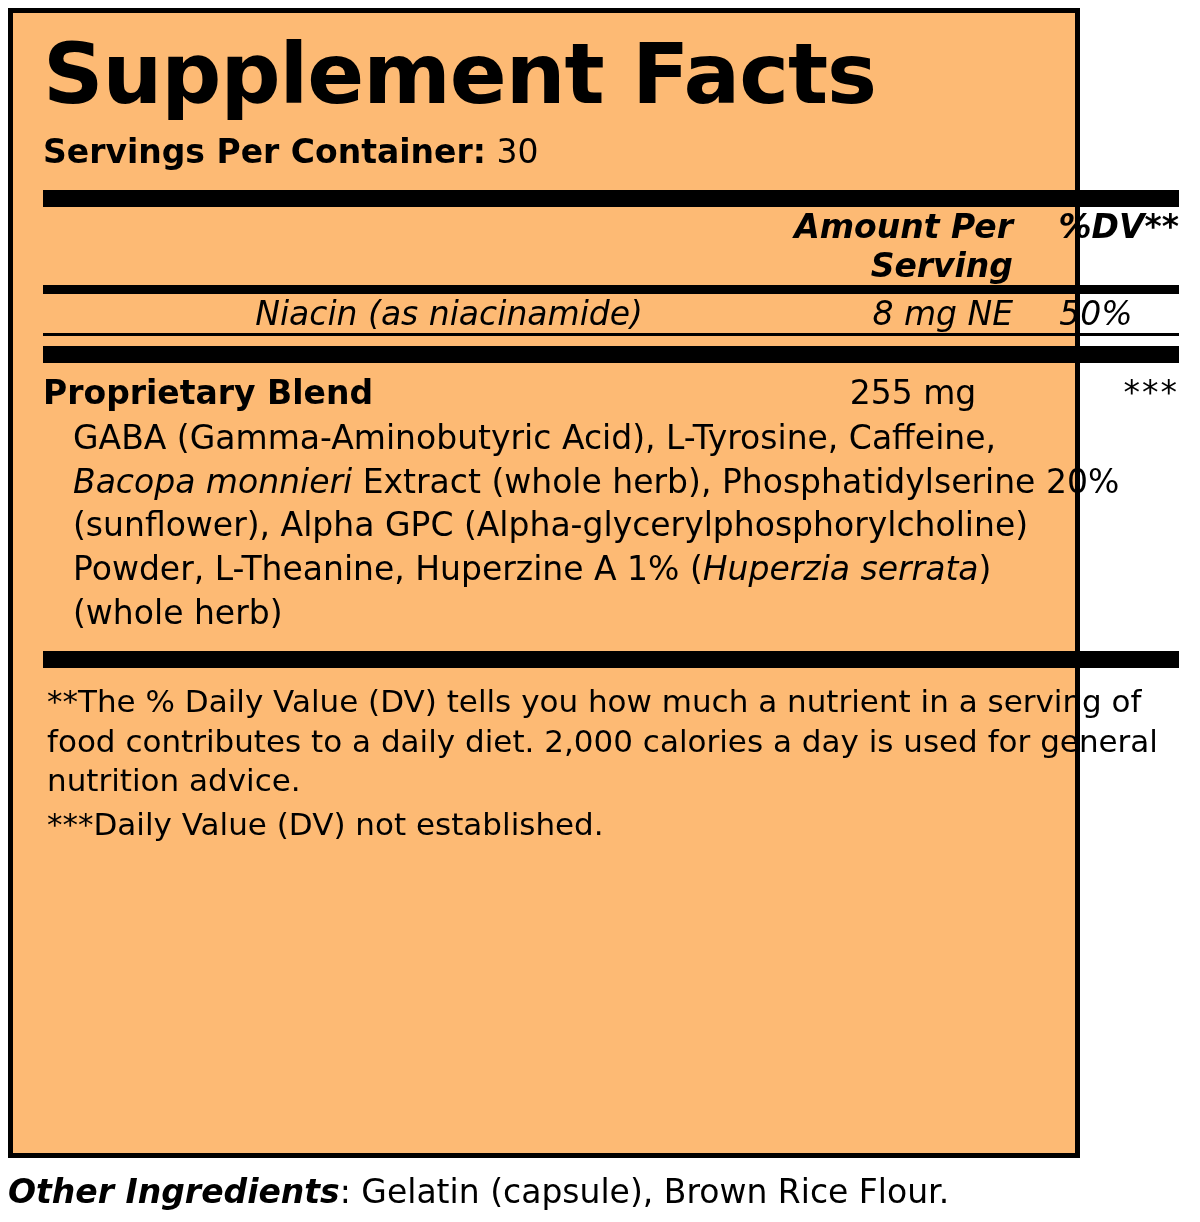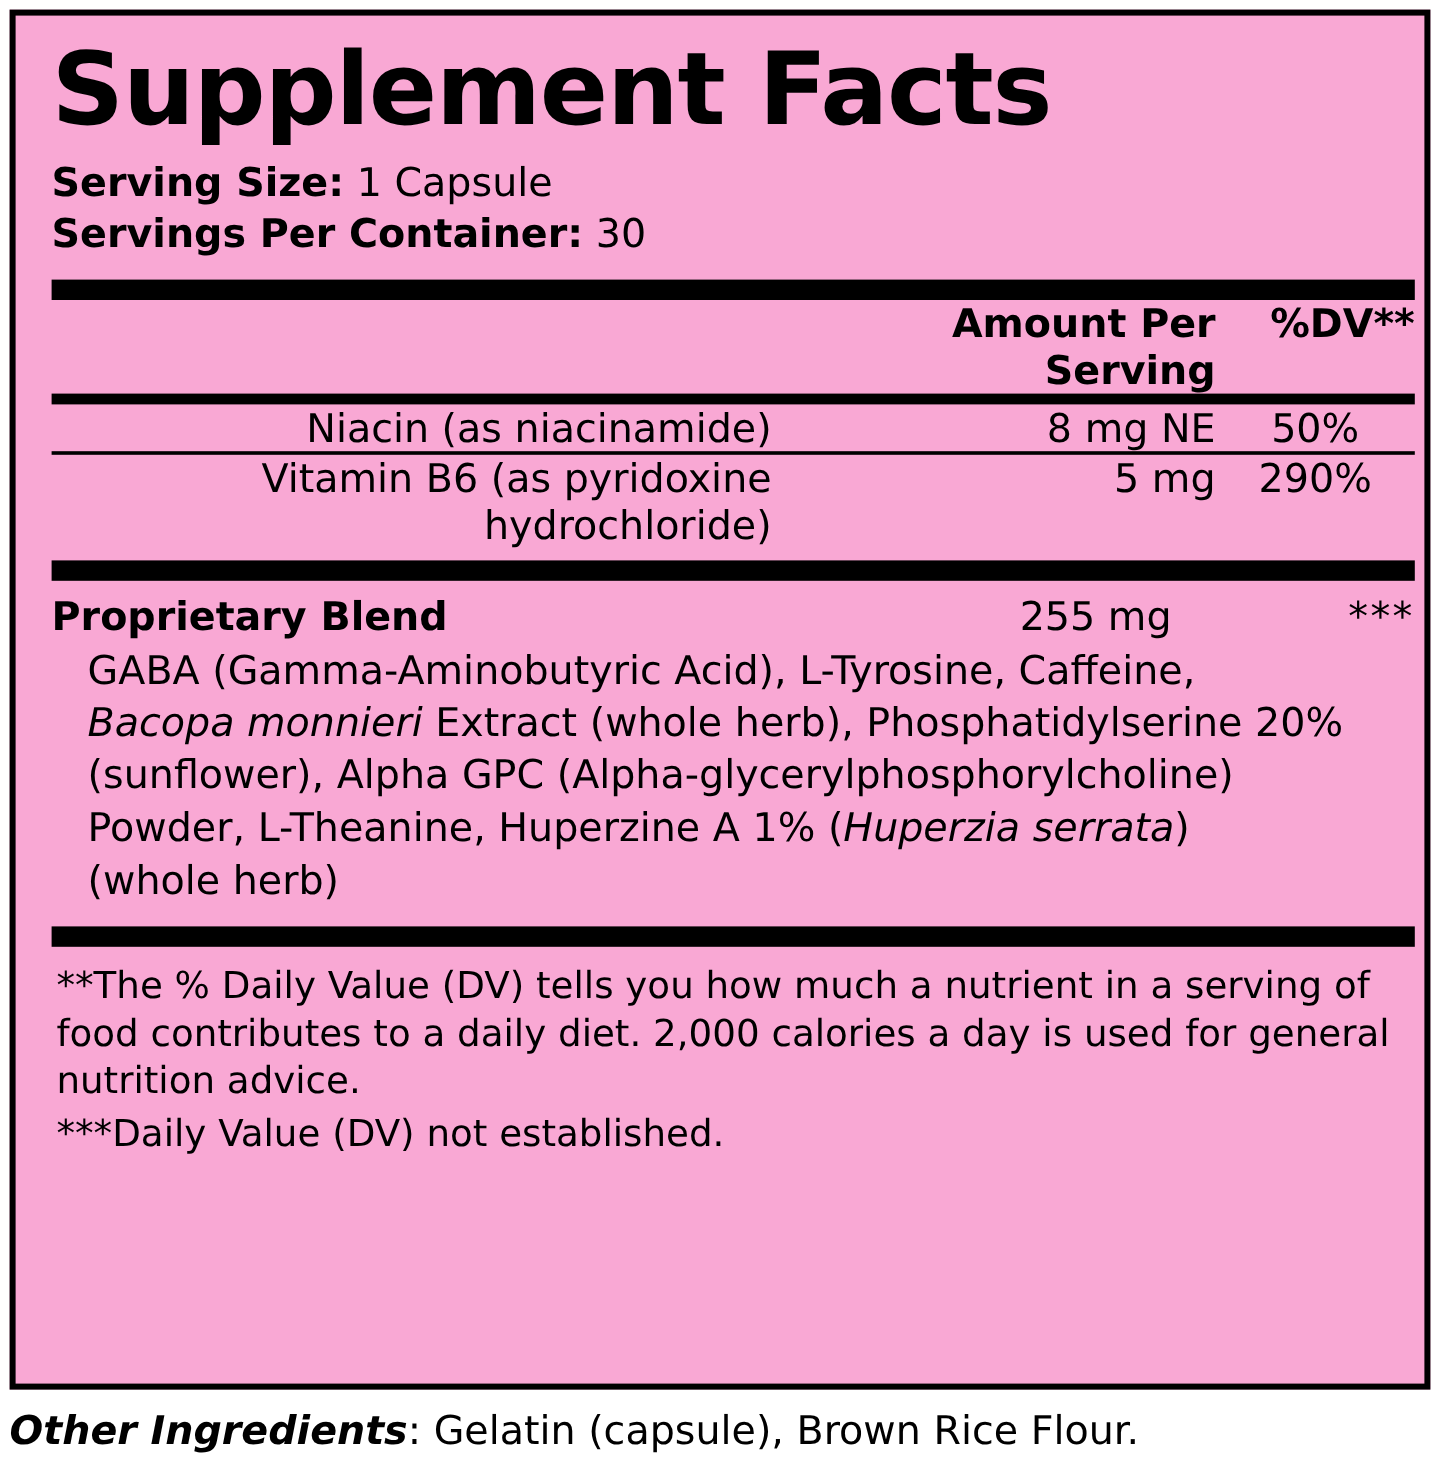--- a/index.html
+++ b/index.html
@@ -20,24 +20,24 @@
     position: relative;
     width: 1200px;
     height: 1222px;
     padding: 0;
   }
 
   .border-box {
     position: absolute;
     left: 8px;
     top: 8px;
-    width: 1184px;
+    width: 1072px;
     height: 1150px;
     border: 5px solid #000;
-    background: #f9a8d4;
+    background: #fdba74;
   }
 
   .inner {
     position: absolute;
     left: 30px;
     top: 22px;
     width: 1136px;
   }
 
   .title {
@@ -73,20 +73,21 @@
   }
 
   table.facts {
     width: 100%;
     border-collapse: collapse;
     font-size: 33px;
   }
   table.facts td {
     padding: 0;
     vertical-align: baseline;
+    font-style: italic;
   }
   .hdr-row td {
     font-weight: 700;
     font-size: 33px;
     padding: 8px 0 10px 0;
     text-align: right;
   }
   .nutri-row td {
     padding: 11px 0 11px 0;
     font-size: 33px;
@@ -132,24 +133,20 @@
 </head>
 <body>
 
 <div class="panel">
 
   <div class="border-box">
     <div class="inner">
 
       <h1 class="title">Supplement Facts</h1>
 
-      <p class="serving-line">
-        <b>Serving Size:</b>
-        <span>1 Capsule</span>
-      </p>
       <p class="serving-line">
         <b>Servings Per Container:</b>
         <span>30</span>
       </p>
 
       <div class="rule-thick"></div>
 
       <table class="facts">
         <tbody>
             <tr class="hdr-row">
@@ -167,29 +164,20 @@
             <tr class="nutri-row">
           <td class="col-name">Niacin (as niacinamide)</td>
           <td class="col-amt">8 mg NE</td>
           <td class="col-dv">50%</td>
         </tr>
       </tbody>
         </table>
 
       <div class="rule-thin"></div>
 
-      <table class="facts">
-        <tbody>
-            <tr class="nutri-row">
-          <td class="col-name">Vitamin B6 (as pyridoxine hydrochloride)</td>
-          <td class="col-amt">5 mg</td>
-          <td class="col-dv">290%</td>
-        </tr>
-      </tbody>
-        </table>
 
       <div class="rule-thick" style="margin-top:10px;"></div>
 
       <div class="blend-head">
         <span class="blend-name">Proprietary Blend</span>
         <span class="blend-spacer"></span>
         <span class="blend-amt">255 mg</span>
         <span class="blend-dv">***</span>
       </div>
 

